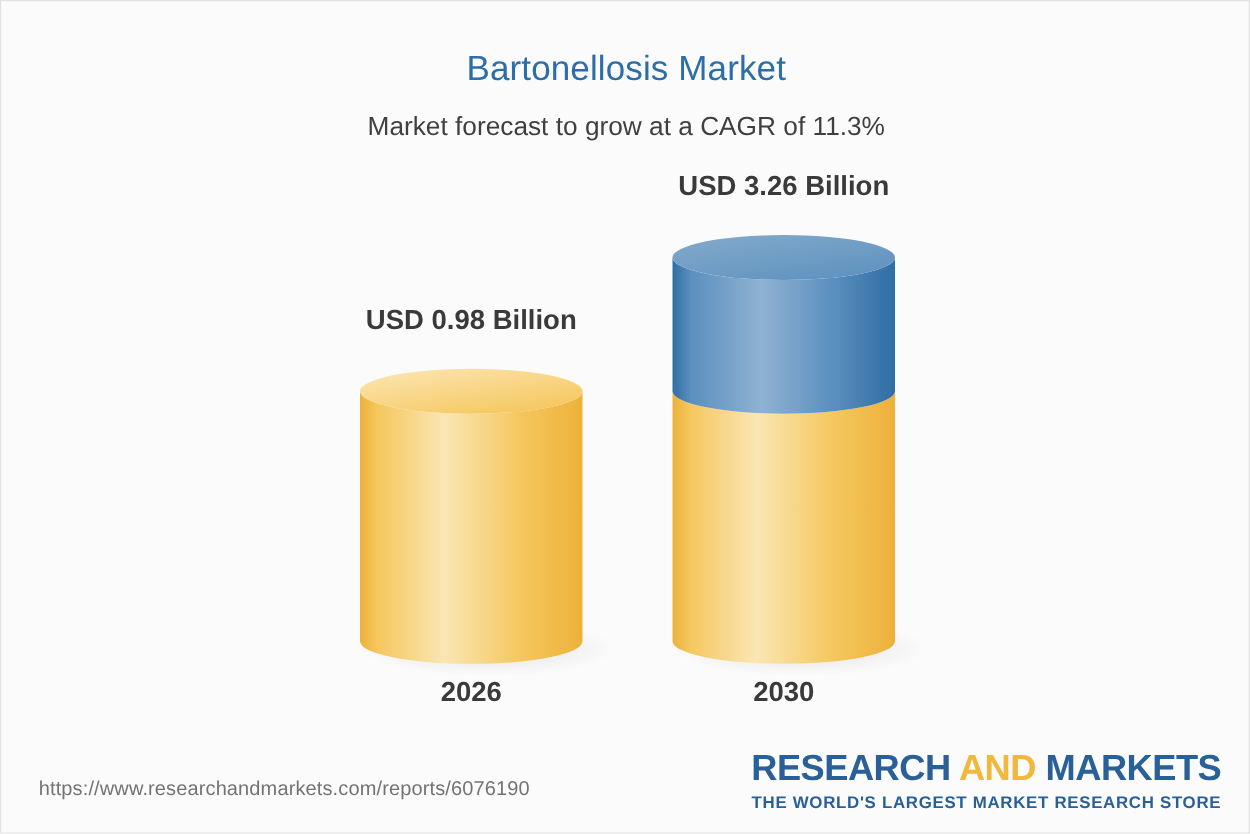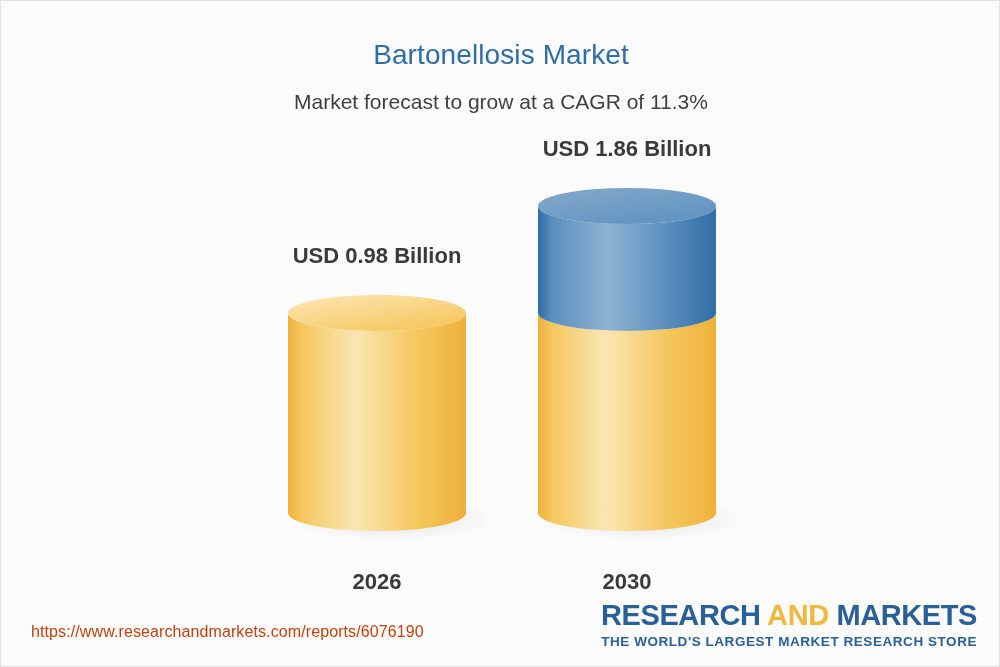--- a/index.html
+++ b/index.html
@@ -62,30 +62,29 @@
     color: #3a3a3a;
     white-space: nowrap;
   }
   .cat-label {
     position: absolute;
     text-align: center;
     font-size: 22px;
     font-weight: bold;
     color: #3a3a3a;
     white-space: nowrap;
-    margin-top: 28px;
   }
 
   
   #footer-url {
     position: absolute;
     left: 30px;
     top: 622px;
     font-size: 16px;
-    color: #c2410c;
+    color: #737373;
     letter-spacing: 0.1px;
   }
   #logo {
     position: absolute;
     right: 22px;
     top: 600px;
     text-align: right;
     line-height: 1;
   }
   #logo-main {
@@ -145,21 +144,21 @@
             <stop offset="0%" stop-color="#b9b9b9" stop-opacity="0.38"></stop>
             <stop offset="100%" stop-color="#b9b9b9" stop-opacity="0"></stop>
           </radialGradient>
         </defs>
         <ellipse cx="123" cy="228.09821428571422" rx="103" ry="22" fill="url(#gsh0)"></ellipse>
         <path d="M 20 22 L 20 222.09821428571422 A 89 18 0 0 0 198 222.09821428571422 L 198 22 A 89 18 0 0 1 20 22 Z" fill="url(#gy0)"></path>
         <ellipse cx="109" cy="22" rx="89" ry="18" fill="url(#gty0)"></ellipse>
       </svg>
     <div class="cat-label" id="cat-label-0" style="left: 176px; width: 400px; top: 540px;">2026</div>
 
-    <div class="value-label" id="value-label-1" style="left: 426px; width: 400px; top: 135px;">USD 1.86 Billion</div>
+    <div class="value-label" id="value-label-1" style="left: 426px; width: 400px; top: 135px;">USD 3.26 Billion</div>
     <svg class="bar-group" id="bar-1" xmlns="http://www.w3.org/2000/svg" width="218" height="357" viewBox="0 0 218 357" style="left: 517px; top: 183px;">
         <defs>
           <linearGradient id="gy1" x1="0" y1="0" x2="1" y2="0">
             <stop offset="0%" stop-color="#edb13a"></stop>
             <stop offset="8%" stop-color="#f5c75e"></stop>
             <stop offset="38%" stop-color="#fae6b4"></stop>
             <stop offset="72%" stop-color="#f5c75e"></stop>
             <stop offset="100%" stop-color="#edb13a"></stop>
           </linearGradient>
           <linearGradient id="gb1" x1="0" y1="0" x2="1" y2="0">

